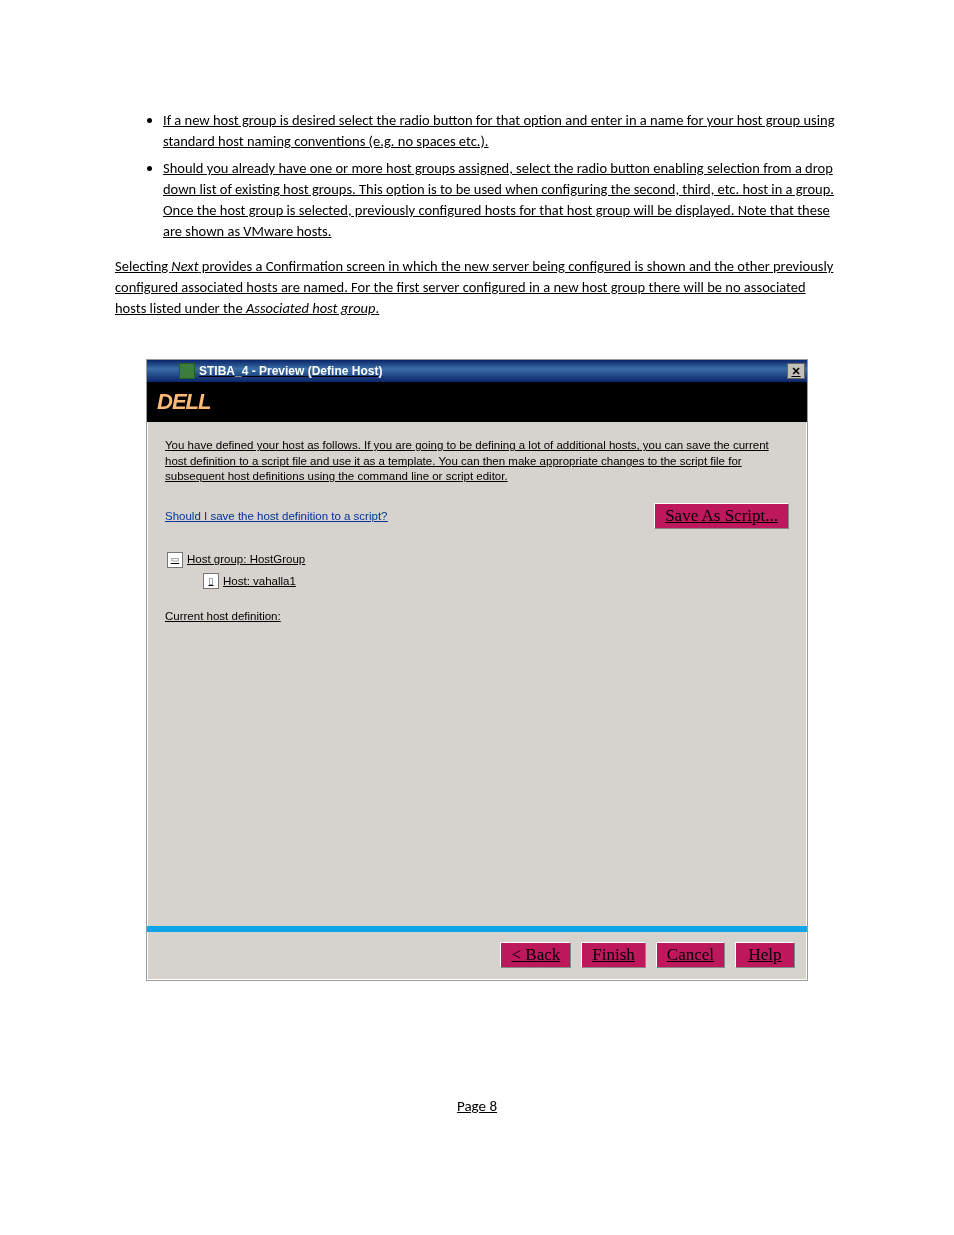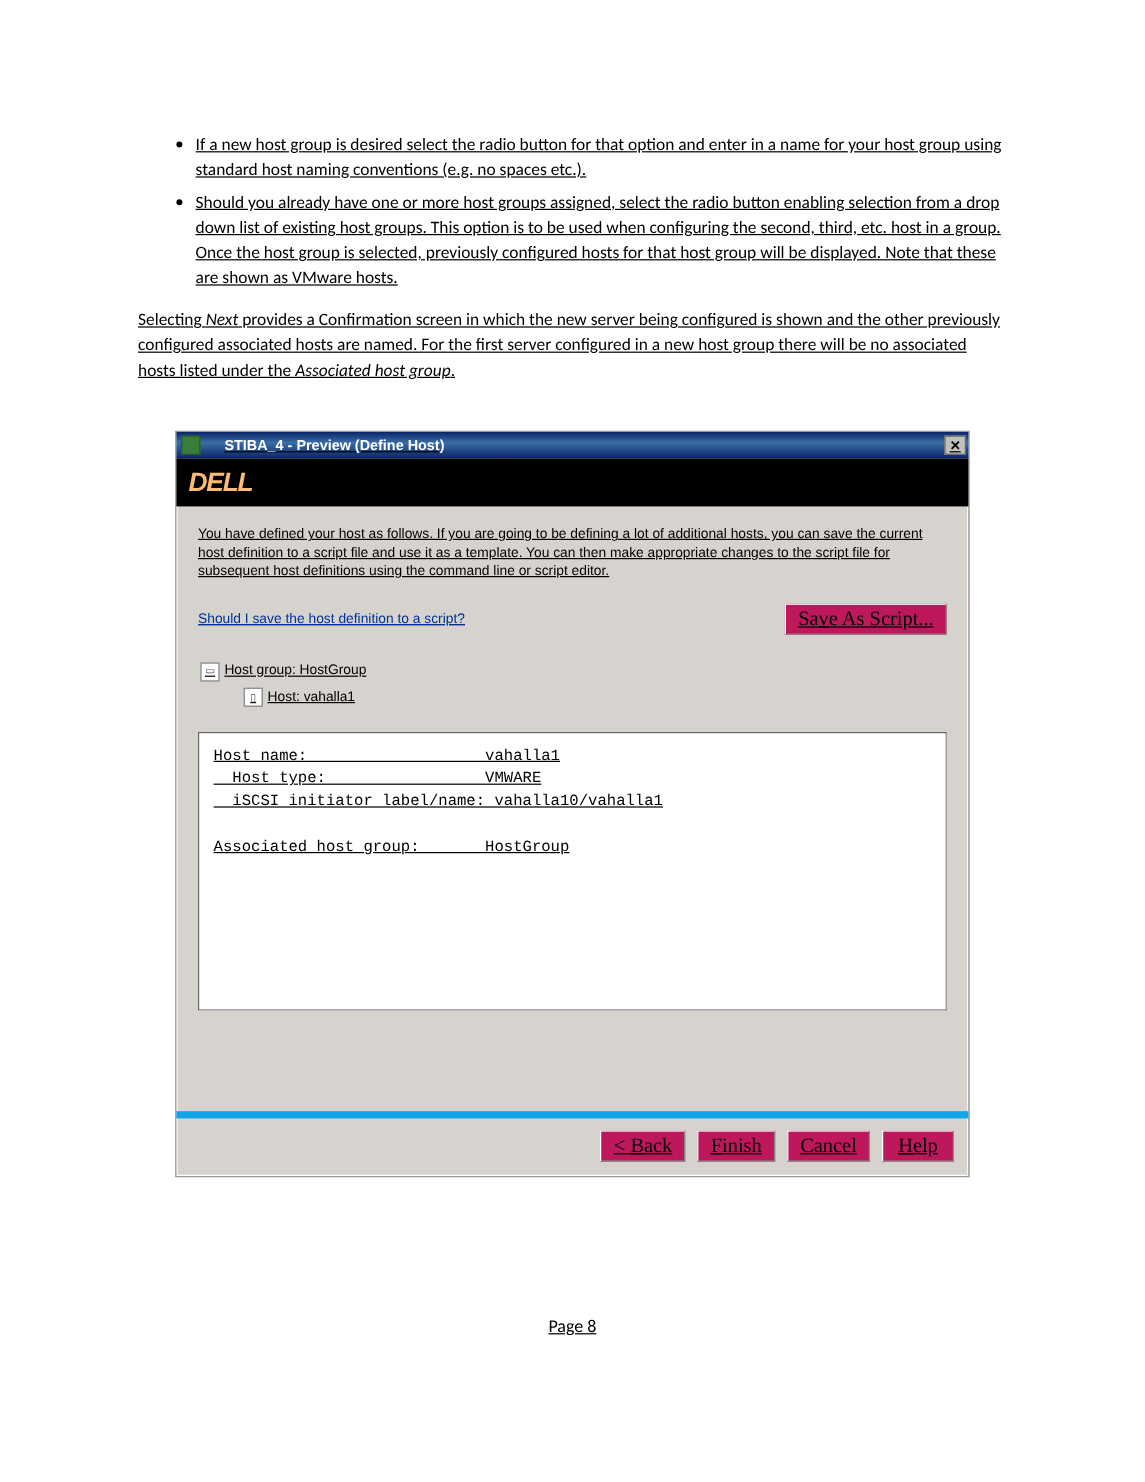--- a/index.html
+++ b/index.html
@@ -46,21 +46,21 @@
     height: 22px;
     background: linear-gradient(to bottom,#0a246a,#3a6ea5 40%,#0a246a);
     display: flex;
     align-items: center;
     justify-content: space-between;
     padding: 0 2px 0 4px;
     color: #fff;
     font-weight: bold;
     font-size: 12px;
   }
-  .titlebar-left { display:flex; align-items:center; gap:20px; }
+  .titlebar-left { display:flex; align-items:center; gap:4px;margin-left:28px; }
   .titlebar-icon {
     width:14px; height:14px; background:#3b7d3b; border:1px solid #245c24;
   }
   .close-icon {
     width:16px; height:14px; background:#c2c0b8; border:1px solid #666;
     display:flex; align-items:center; justify-content:center; color:#000;
     font-family: Arial; font-size:11px; font-weight:bold;
   }
   .brandbar {
     height: 40px;
@@ -150,25 +150,21 @@
         <div class="tree-row">
           <span class="node-icon">▭</span>
           <span>Host group: HostGroup</span>
         </div>
         <div class="tree-row tree-indent">
           <span class="node-icon">▯</span>
           <span>Host: vahalla1</span>
         </div>
       </div>
 
-      <div class="defbox">Host name:                   vahalla1
-  Host type:                 VMWARE
-  iSCSI initiator label/name: vahalla10/vahalla1
-
-Associated host group:       HostGroup</div>
+      <div>Curren<span class="u">t</span> host definition:</div>
     </div>
     <div class="footer">
       <button class="winbtn">&lt; <span class="u">B</span>ack</button>
       <button class="winbtn"><span class="u">F</span>inish</button>
       <button class="winbtn">Cancel</button>
       <button class="winbtn"><span class="u">H</span>elp</button>
     </div>
   </div>
 
   <div class="page-footer">Page 8</div>

